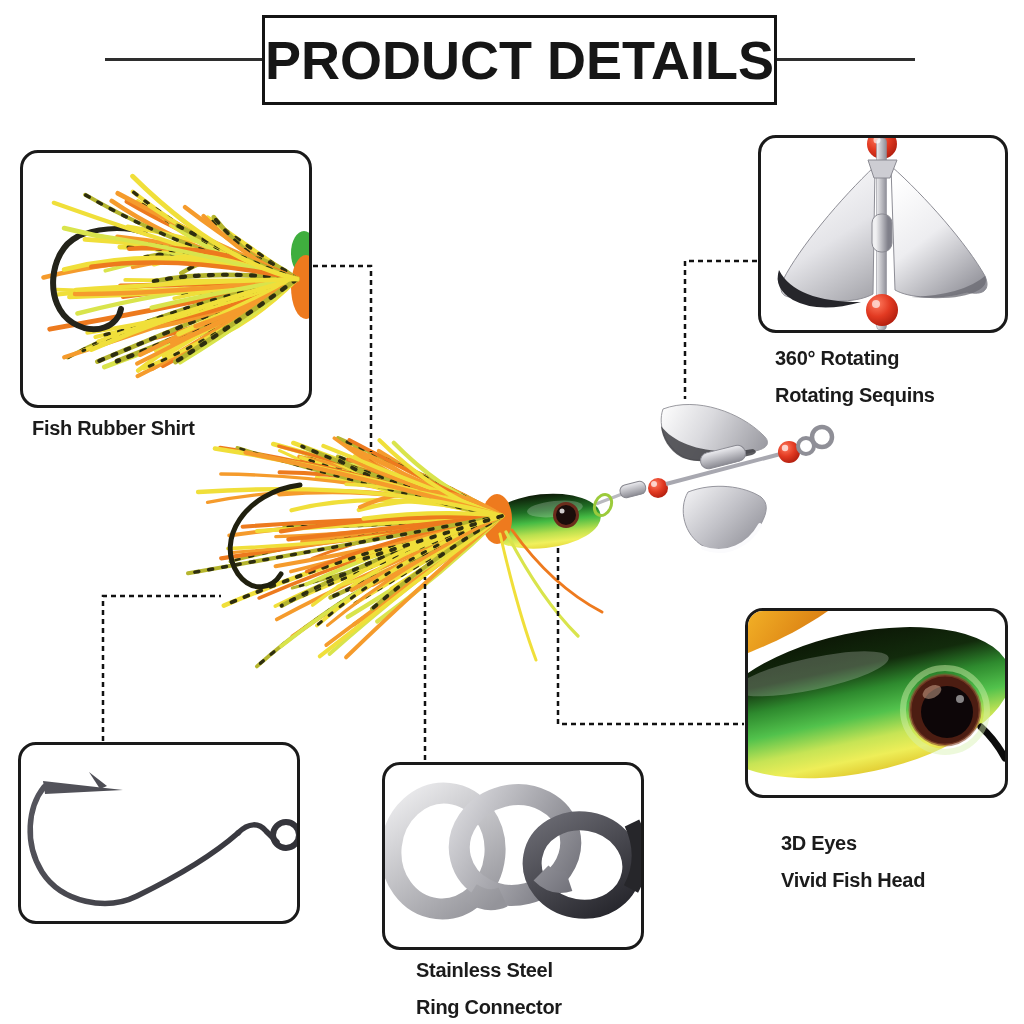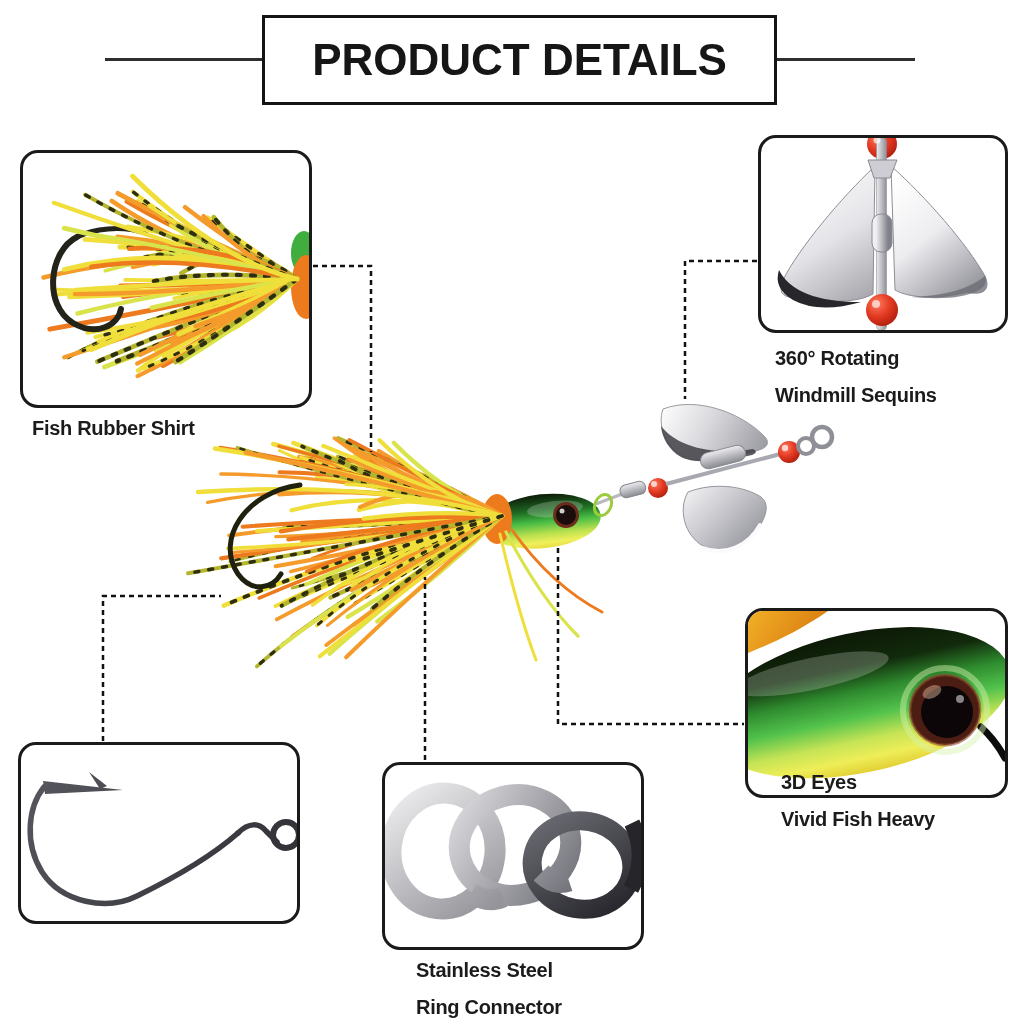--- a/index.html
+++ b/index.html
@@ -1,21 +1,21 @@
 <!DOCTYPE html>
 <html style="--p-background: #ffffff; --p-text: #1b1b1b; --p-box-border: #1a1a1a; --p-connector-line: #111111; --p-skirt-yellow: #f0df3a; --p-skirt-orange: #f59b2c; --p-skirt-deep-orange: #ed7a1e; --p-skirt-chartreuse: #d9e44c; --p-skirt-olive: #b5b52e; --p-skirt-band-black: #2e2e10; --p-bead-red: #d6281a; --p-blade-silver: #c9c9cd; --p-head-green: #43b53f; --p-head-yellow: #e9e93c; --p-eye-maroon: #6a2a1a; --p-steel-light: #b9b9bd; --p-steel-dark: #3a3a3e;"><head>
 <meta charset="utf-8">
 <style>
   html,body{margin:0;padding:0;background:#fff;}
   .page{position:relative;width:1024px;height:1024px;background:var(--p-background,#fff);
         font-family:"Liberation Sans",sans-serif;overflow:hidden;}
   .rule{position:absolute;height:0;border-top:3px solid #2e2e2e;}
   .title-box{position:absolute;left:262px;top:15px;width:515px;height:90px;border:3px solid #141414;
         box-sizing:border-box;display:flex;align-items:center;justify-content:center;background:#fff;}
-  .title-box span{font-size:44px;font-weight:700;color:#161616;letter-spacing:0;white-space:nowrap;}
+  .title-box span{font-size:54px;font-weight:700;color:#161616;letter-spacing:0;white-space:nowrap;}
   .callout-frame{position:absolute;border:3px solid #1a1a1a;border-radius:18px;box-sizing:border-box;
         overflow:hidden;background:#fff;z-index:2;}
   .callout-frame svg{display:block;width:100%;height:100%;}
   .lbl{position:absolute;font-weight:700;color:var(--p-text,#1b1b1b);font-size:20px;line-height:37px;
         letter-spacing:-0.3px;white-space:nowrap;z-index:3;}
   .conn{position:absolute;left:0;top:0;z-index:4;pointer-events:none;}
   .lure{position:absolute;left:150px;top:380px;width:700px;height:340px;z-index:1;}
 </style>
 </head>
 <body>
@@ -191,21 +191,21 @@
       <rect x="115.5" y="0" width="10" height="192" rx="4" fill="url(#wmPin)" stroke="#90909a" stroke-width="0.6"></rect>
       <path d="M107,22 L136,22 L129,40 L113,40 Z" fill="#cdcdd3" stroke="#8a8a92" stroke-width="1"></path>
       <rect x="111" y="76" width="20" height="38" rx="9" fill="url(#wmPin)" stroke="#8a8a92" stroke-width="1"></rect>
       <circle cx="121" cy="172" r="16" fill="url(#wmBead)"></circle>
       <circle cx="115" cy="166" r="4" fill="#ffffff" opacity="0.65"></circle>
       <circle cx="116" cy="2" r="3.5" fill="#ffffff" opacity="0.65"></circle>
     </svg>
   </div>
   <div class="lbl" style="left:775px;top:340px;">
     <div>360° Rotating</div>
-    <div>Windmill Sequins</div>
+    <div>Rotating Sequins</div>
   </div>
 
   <div class="callout-frame" style="left:745px;top:608px;width:263px;height:190px;">
     <svg viewBox="0 0 257 184">
       <defs>
         <linearGradient id="fhG" x1="0" y1="14" x2="0" y2="162" gradientUnits="userSpaceOnUse">
           <stop offset="0" stop-color="#0b1405"></stop>
             <stop offset="0.28" stop-color="#122b0c"></stop>
           <stop offset="0.45" stop-color="#2e8a2e"></stop>
             <stop offset="0.62" stop-color="#52c24c"></stop>
@@ -225,23 +225,23 @@
       </g>
       <path d="M233,116 C245,127 251,136 257,147" fill="none" stroke="#0c0c0c" stroke-width="7" stroke-linecap="round"></path>
       <circle cx="197" cy="99" r="42" fill="none" stroke="#d6f2b0" stroke-width="6" opacity="0.45"></circle>
       <circle cx="197" cy="99" r="35" fill="#4c1d12"></circle>
       <circle cx="197" cy="99" r="35" fill="none" stroke="#8a4a2e" stroke-width="3" opacity="0.6"></circle>
       <circle cx="199" cy="101" r="26" fill="#0d0608"></circle>
       <ellipse cx="184" cy="81" rx="10" ry="6" fill="#c8a088" opacity="0.55" transform="rotate(-25 184 81)"></ellipse>
       <circle cx="212" cy="88" r="4" fill="#ffffff" opacity="0.5"></circle>
     </svg>
   </div>
-  <div class="lbl" style="left:781px;top:764px;">
+  <div class="lbl" style="left:781px;top:825px;">
     <div>3D Eyes</div>
-    <div>Vivid Fish Heavy</div>
+    <div>Vivid Fish Head</div>
   </div>
 
   <div class="callout-frame" style="left:18px;top:742px;width:282px;height:182px;">
     <svg viewBox="0 0 276 176">
       <defs>
         <linearGradient id="hkG" x1="0" y1="0" x2="276" y2="176" gradientUnits="userSpaceOnUse">
           <stop offset="0" stop-color="#5a5a62"></stop>
             <stop offset="1" stop-color="#2c2c32"></stop>
         </linearGradient>
       </defs>

